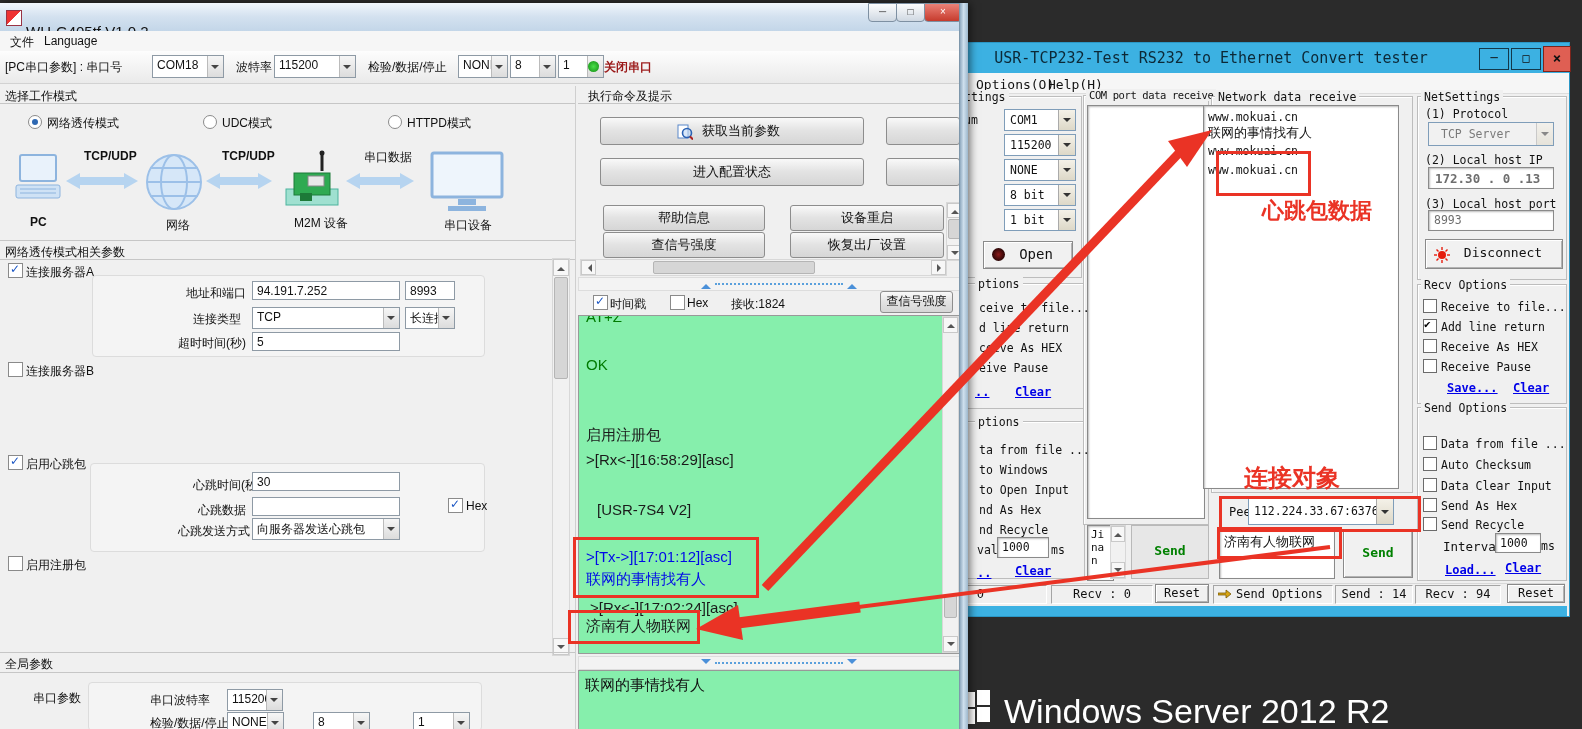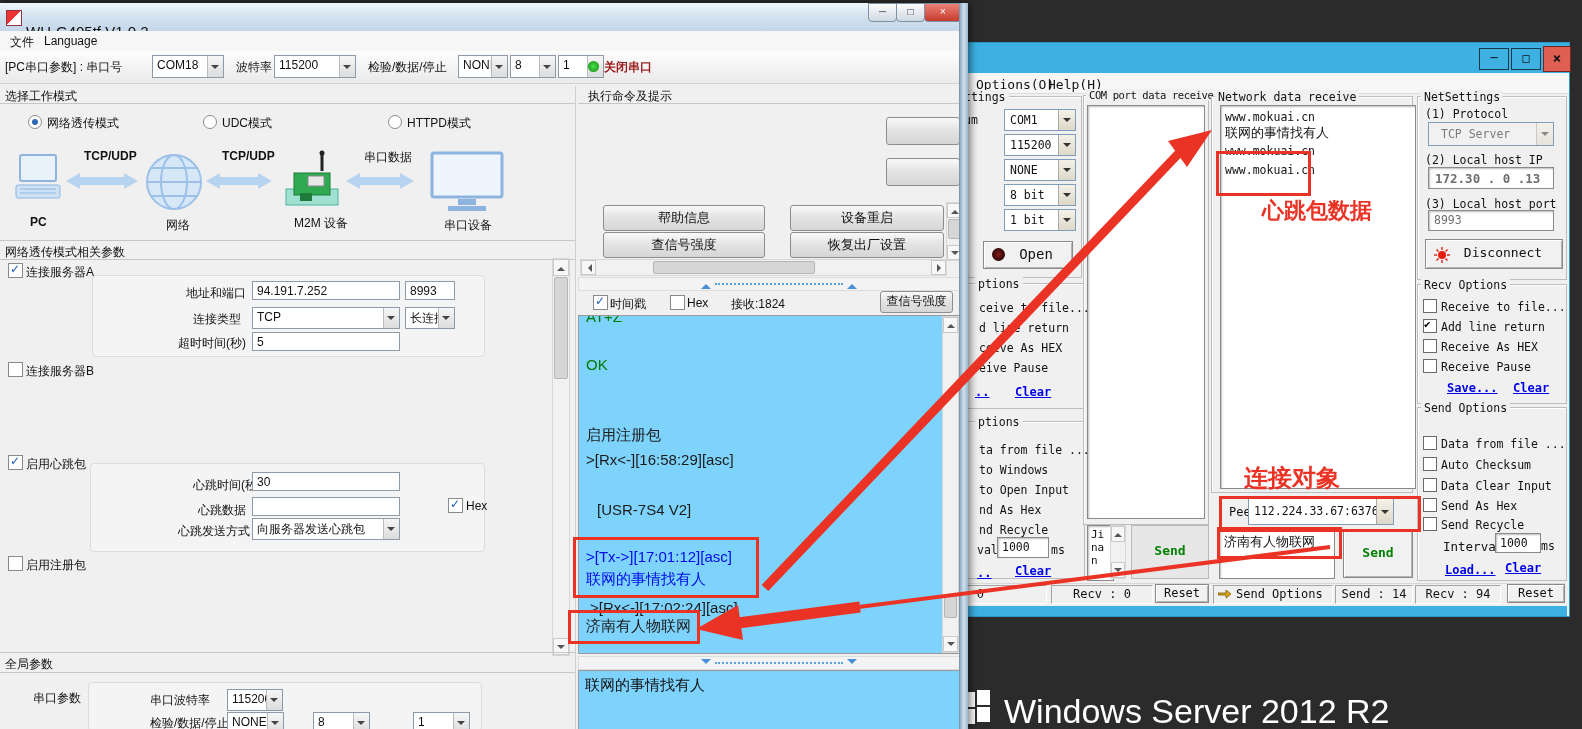--- a/index.html
+++ b/index.html
@@ -28,21 +28,21 @@
   .panel{border:1px solid #dcdcdc;border-radius:4px;background:#f4f4f4}
   .btn7{background:linear-gradient(#f9f9f9,#e3e3e3 48%,#d6d6d6);border:1px solid #8d8d8d;border-radius:3px;font-size:13px;text-align:center}
   .sb{background:#f1f1f1;border:1px solid #d8d8d8}
   .sbb{background:#f7f7f7;border:1px solid #c9c9c9}
   .thumb{background:#d6d6d6;border:1px solid #b5b5b5;border-radius:2px}
   .t-u::after,.t-d::after,.t-l::after,.t-r::after{content:"";position:absolute;left:50%;top:50%;border:4px solid transparent}
   .t-u::after{margin:-5px 0 0 -4px;border-bottom-color:#555}
   .t-d::after{margin:-2px 0 0 -4px;border-top-color:#555}
   .t-l::after{margin:-4px 0 0 -5px;border-right-color:#555}
   .t-r::after{margin:-4px 0 0 -2px;border-left-color:#555}
-  .log{background:#7dd3fc;border:1px solid #999;overflow:hidden}
+  .log{background:#86efac;border:1px solid #999;overflow:hidden}
   .log-line{position:absolute;font-size:15px;white-space:nowrap;color:#1a1a1a}
   .green{color:#007b00}.blue{color:#0009e8}
   .split{background:#f3f3f3;border:1px solid #ddd}
   .tri-d{width:0;height:0;border:5px solid transparent;border-top-color:#4a90d9}
   .tri-u{width:0;height:0;border:5px solid transparent;border-bottom-color:#4a90d9}
   .dots{border-top:2px dotted #5aa0dc}
   
   .win-r{left:852px;top:42px;width:716px;height:573px;background:#f0f0f0;border:1px solid #2a97c6;z-index:5;
          font-family:"DejaVu Sans Mono",monospace}
   .titlebar-r{left:0;top:0;width:100%;height:30px;background:#3cb1e2}
@@ -75,20 +75,21 @@
   <div class="a" style="left:962px;top:690px;width:30px;height:36px;z-index:1">
     <div class="a wlogo" style="left:0;top:2px;width:13px;height:15px"></div>
     <div class="a wlogo" style="left:15px;top:0;width:13px;height:15px"></div>
     <div class="a wlogo" style="left:0;top:19px;width:13px;height:15px"></div>
     <div class="a wlogo" style="left:15px;top:17px;width:13px;height:15px"></div>
   </div>
   <div class="a" style="left:1004px;top:692px;font-size:34px;color:#fff;z-index:1;font-family:'Liberation Sans',sans-serif;white-space:nowrap">Windows Server 2012 R2</div>
 
   <div class="a win-r">
     <div class="a titlebar-r"></div>
+    <div class="a" style="left:0;top:6px;width:100%;text-align:center;font-size:15px;color:#0c2836">USR-TCP232-Test  RS232 to Ethernet Convert tester</div>
     <div class="a" style="left:626px;top:5px;width:28px;height:20px;border:1px solid #13384a;background:#3cb1e2;text-align:center;line-height:18px;font-weight:bold">─</div>
     <div class="a" style="left:658px;top:5px;width:28px;height:20px;border:1px solid #13384a;background:#3cb1e2;text-align:center;line-height:18px;font-weight:bold">□</div>
     <div class="a" style="left:690px;top:3px;width:26px;height:24px;border:1px solid #7c241c;background:#df5f53;text-align:center;line-height:22px;font-weight:bold;font-size:14px">×</div>
     <div class="a menubar-r"></div>
     <div class="a mtx" style="left:123px;top:34px;font-size:13px">Options(O)</div>
     <div class="a mtx" style="left:195px;top:34px;font-size:13px">Help(H)</div>
 
     <div class="a grpx" style="left:55px;top:53px;width:172px;height:180px"></div>
     <div class="a gt" style="left:108px;top:47px">ttings</div>
     <div class="a mtx" style="left:111px;top:70px">um</div>
@@ -149,21 +150,21 @@
     </div>
     <div class="a sb" style="left:257px;top:482px;width:14px;height:52px">
       <div class="a sbb t-u" style="left:0;top:0;width:12px;height:14px"></div>
       <div class="a sbb t-d" style="left:0;bottom:0;width:12px;height:14px"></div>
     </div>
     <div class="a" style="left:278px;top:482px;width:76px;height:52px;background:#e7e7e7;border:1px solid #b9b9b9;text-align:center;line-height:50px">
       <span class="send-green" style="font-size:13px">Send</span></div>
 
     <div class="a grpx" style="left:358px;top:53px;width:200px;height:395px"></div>
     <div class="a gt" style="left:362px;top:47px">Network data receive</div>
-    <div class="a sunk" style="left:367px;top:62px;width:194px;height:382px">
+    <div class="a sunk" style="left:350px;top:62px;width:194px;height:382px">
       <div class="a mtx" style="left:4px;top:4px">www.mokuai.cn</div>
       <div class="a" style="left:4px;top:18px;font-size:13px;font-family:'DejaVu Sans',sans-serif;white-space:nowrap">联网的事情找有人</div>
       <div class="a mtx" style="left:4px;top:38px">www.mokuai.cn</div>
       <div class="a mtx" style="left:4px;top:57px">www.mokuai.cn</div>
     </div>
 
     <div class="a mtx" style="left:376px;top:462px;font-size:12px">Peers:</div>
     <div class="a combx" style="left:395px;top:455px;width:144px;height:25px">
       <span class="cv a mtx" style="left:5px;top:5px">112.224.33.67:6376</span>
         <span class="ca"></span>
@@ -420,21 +421,29 @@
         <span class="ca"></span>
       </div>
     <div class="a combo" style="left:413px;top:709px;width:55px;height:20px">
       <span class="cv">1</span>
         <span class="ca"></span>
       </div>
 
     <div class="a" style="left:575px;top:83px;width:1px;height:643px;background:#cfcfcf"></div>
     <span class="a lbl" style="left:588px;top:85px">执行命令及提示</span>
     <div class="a sec-line" style="left:578px;top:100px;width:382px"></div>
+    <div class="a btn7" style="left:600px;top:114px;width:262px;height:26px;line-height:25px">
+      <span class="a" style="left:76px;top:5px;width:16px;height:16px"><svg width="16" height="16">
+            <rect x="1" y="1" width="10" height="13" fill="#fff" stroke="#5a88c9"></rect>
+            <circle cx="10" cy="9" r="4.5" fill="rgba(190,215,245,.6)" stroke="#2b62b4" stroke-width="1.6"></circle>
+            <line x1="13" y1="12.5" x2="16" y2="15.5" stroke="#a22" stroke-width="2"></line>
+          </svg></span>
+      <span style="margin-left:18px">获取当前参数</span></div>
     <div class="a btn7" style="left:886px;top:114px;width:72px;height:26px"></div>
+    <div class="a btn7" style="left:600px;top:155px;width:262px;height:26px;line-height:25px">进入配置状态</div>
     <div class="a btn7" style="left:886px;top:155px;width:72px;height:26px"></div>
     <div class="a btn7" style="left:603px;top:202px;width:160px;height:24px;line-height:23px">帮助信息</div>
     <div class="a btn7" style="left:790px;top:202px;width:152px;height:24px;line-height:23px">设备重启</div>
     <div class="a btn7" style="left:603px;top:229px;width:160px;height:24px;line-height:23px">查信号强度</div>
     <div class="a btn7" style="left:790px;top:229px;width:152px;height:24px;line-height:23px">恢复出厂设置</div>
     <div class="a sb" style="left:946px;top:199px;width:15px;height:57px">
       <div class="a sbb t-u" style="left:0;top:0;width:13px;height:13px"></div>
       <div class="a thumb" style="left:1px;top:16px;width:11px;height:18px"></div>
       <div class="a sbb t-d" style="left:0;bottom:0;width:13px;height:13px"></div>
     </div>

